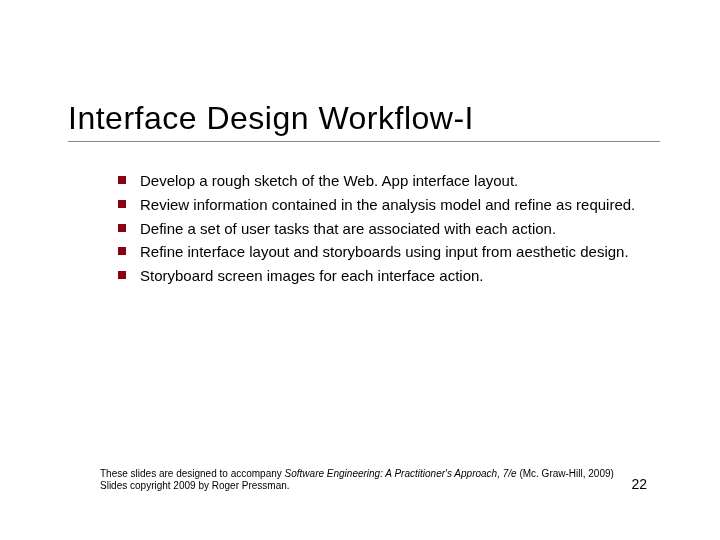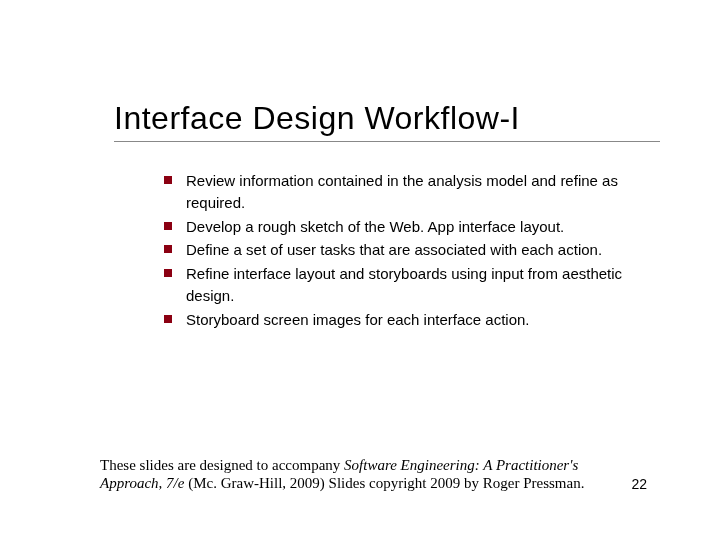--- a/index.html
+++ b/index.html
@@ -7,21 +7,21 @@
       width: 720px;
       height: 540px;
       background: #fff;
       font-family: Arial, Helvetica, sans-serif;
       position: relative;
       color: #000;
     }
     .slide {
       width: 100%;
       height: 100%;
-      padding: 100px 60px 40px 114px;
+      padding: 100px 60px 40px 68px;
       position: relative;
     }
     .title {
       font-size: 32px;
       font-weight: 400;
       color: #000;
       border-bottom: 1px solid #888;
       padding-bottom: 4px;
       margin-bottom: 28px;
       letter-spacing: 0.5px;
@@ -45,44 +45,43 @@
       top: 6px;
       width: 8px;
       height: 8px;
       background: #8b0012;
     }
     .footer {
       position: absolute;
       left: 100px;
       bottom: 48px;
       right: 100px;
-      font-size: 15px;
+      font-size: 10px;
       color: #000;
       line-height: 1.2;
-      font-family: Liberation Serif, serif;
     }
     .footer-line1 { font-style: normal; }
     .footer-line1 .italic { font-style: italic; }
     .pagenum {
       position: absolute;
       right: 73px;
       bottom: 48px;
       font-size: 14px;
       color: #000;
     }
   </style>
 </head>
 <body>
 
 <div class="slide">
   <h1 class="title">Interface Design Workflow-I</h1>
 
   <ul class="bullets">
+    <li>Develop a rough sketch of the Web. App interface layout.</li>
     <li>Review information contained in the analysis model and refine as required.</li>
-    <li>Develop a rough sketch of the Web. App interface layout.</li>
     <li>Define a set of user tasks that are associated with each action.</li>
     <li>Refine interface layout and storyboards using input from aesthetic design.</li>
     <li>Storyboard screen images for each interface action.</li>
   </ul>
 
   <div class="footer">
     <span class="footer-line1">
       <span>These slides are designed to accompany </span><span class="italic">Software Engineering: A Practitioner's Approach, 7/e</span><span> (Mc. Graw-Hill, 2009) Slides copyright 2009 by Roger Pressman.</span>
     </span>
   </div>

